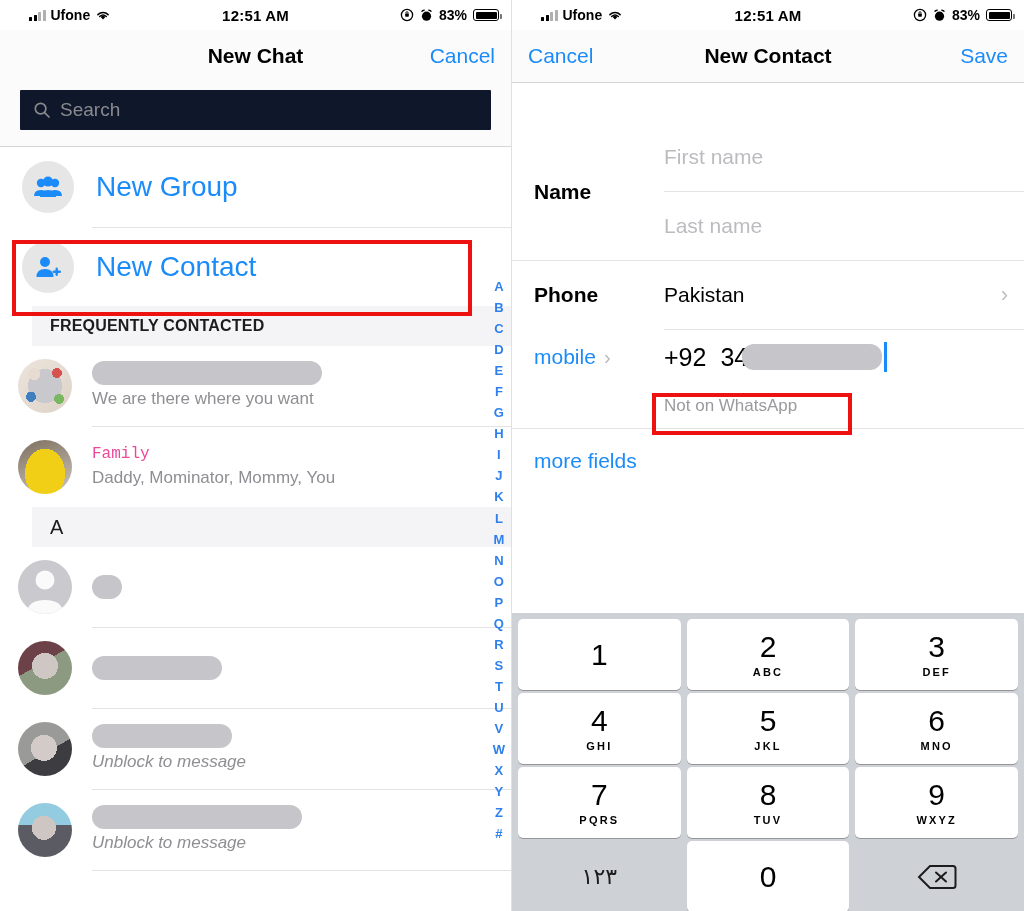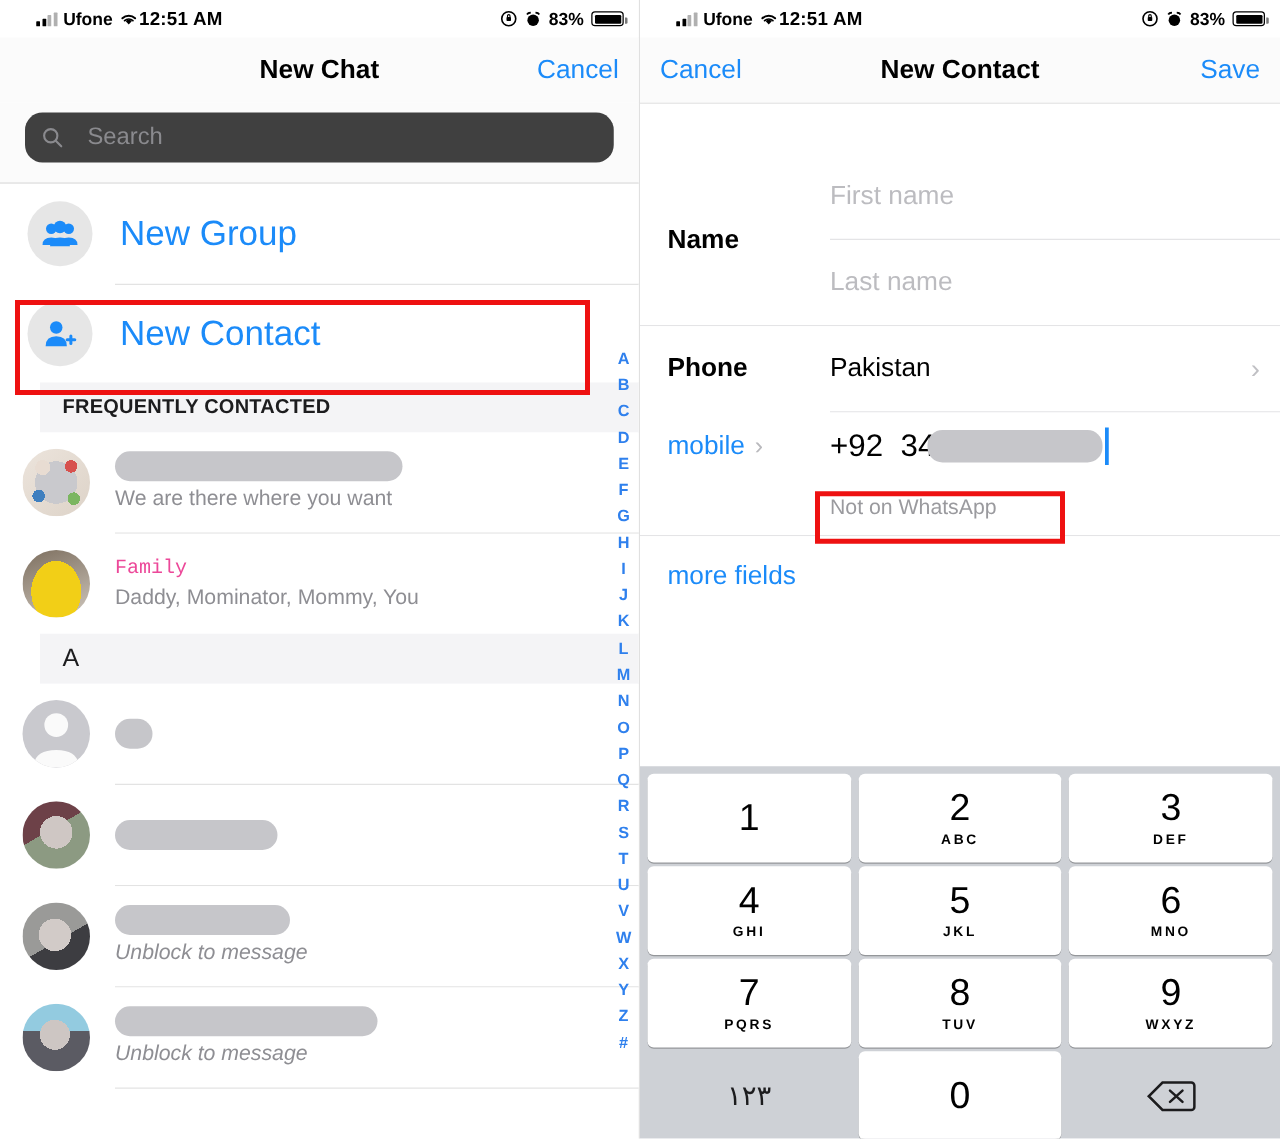--- a/index.html
+++ b/index.html
@@ -14,21 +14,21 @@
   .panel-left { border-right: 1px solid #e0e0e0; }
 
   
   .statusbar {
     height: 30px; display: flex; align-items: center;
     padding: 0 12px; font-size: 15px; font-weight: bold; color: #000;
     background: #ffffff;
     margin-left: 17px;
   }
   .sb-left { display: flex; align-items: center; gap: 5px; flex: 0 0 auto; }
-  .sb-center { flex: 1; text-align: left; letter-spacing: .2px; }
+  .sb-center { flex: 1; text-align: center; letter-spacing: .2px; }
   .sb-right { display: flex; align-items: center; gap: 6px; flex: 0 0 auto; }
   .bars { display: flex; align-items: flex-end; gap: 1.5px; height: 11px; }
   .bars i { width: 3px; background: #000; border-radius: .5px; display: block; }
   .bars i:nth-child(1) { height: 4px; }
   .bars i:nth-child(2) { height: 6px; }
   .bars i:nth-child(3) { height: 9px; background: #b0b0b0; }
   .bars i:nth-child(4) { height: 11px; background: #b0b0b0; }
   .carrier { font-size: 14px; font-weight: bold; }
   .battery { width: 26px; height: 12px; border: 1.5px solid #000; border-radius: 3px; position: relative; padding: 1.5px; }
   .battery::after { content:""; position:absolute; right:-4px; top:3.5px; width:2.5px; height:5px; background:#777; border-radius:0 1px 1px 0; }
@@ -41,22 +41,22 @@
     position: relative; background: #fbfbfb; padding: 0 16px;
   }
   .nav-title { font-size: 21px; font-weight: bold; color: #000; }
   .nav-btn { position: absolute; font-size: 21px; color: #1b8bf9; cursor: pointer; }
   .nav-btn.right { right: 16px; }
   .nav-btn.left { left: 16px; }
 
   
   .search-wrap { background: #fbfbfb; padding: 8px 20px 16px 20px; }
   .search-field {
-    height: 40px; background: #404040; border-radius: 14px;
-    display: flex; align-items: center; gap: 19px; padding: 0 13px;
+    height: 40px; background: #0f172a; border-radius: 1px;
+    display: flex; align-items: center; gap: 9px; padding: 0 13px;
   }
   .search-ph { font-size: 19px; color: #8a8a8e; }
 
   .hairline { height: 1px; background: #d6d6d6; }
   .sep-row { height: 1px; background: #e3e3e3; margin-left: 92px; }
 
   
   .action-row {
     height: 80px; display: flex; align-items: center; gap: 22px;
     padding-left: 22px; background: #fff; cursor: pointer;

